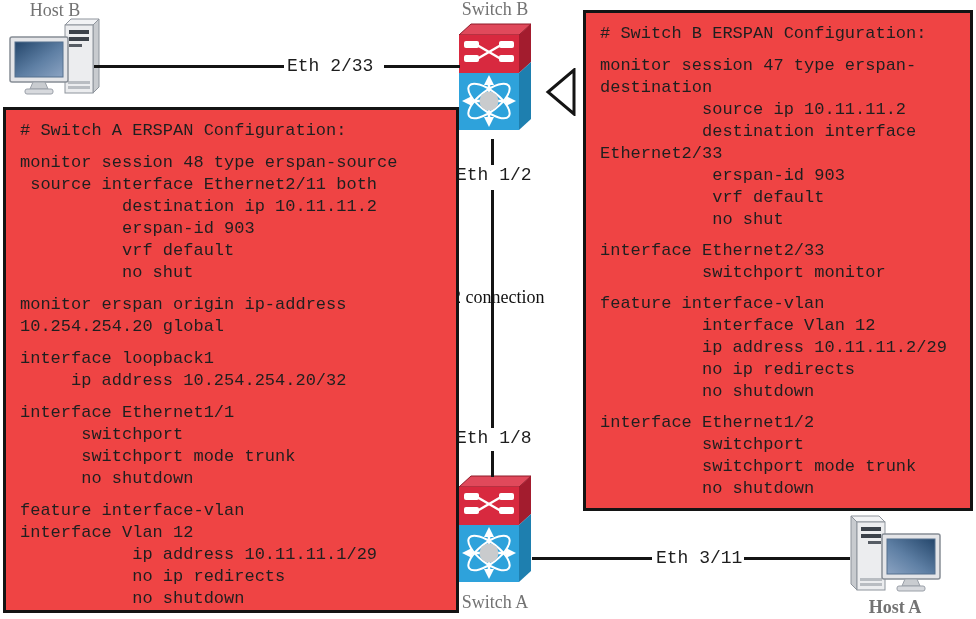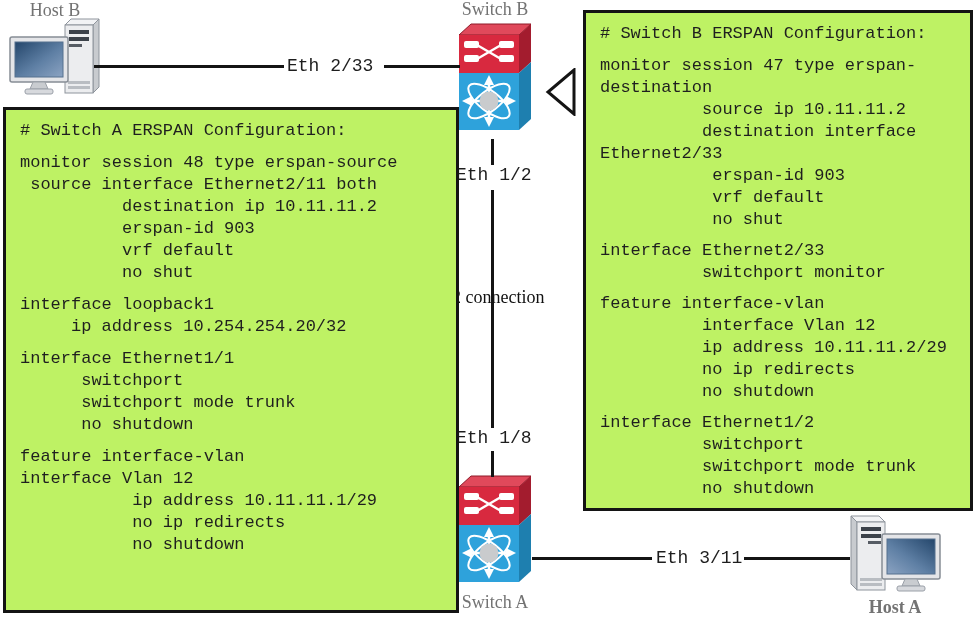--- a/index.html
+++ b/index.html
@@ -19,21 +19,21 @@
   
   .devlbl{
     position:absolute;font-size:18px;line-height:19px;color:#737373;
     text-align:center;white-space:nowrap;
   }
   .l2lbl{
     position:absolute;font-size:18px;line-height:20px;color:#111;white-space:nowrap;
   }
   
   .cfgbox{
-    position:absolute;box-sizing:border-box;background:#bef264;
+    position:absolute;box-sizing:border-box;background:#ef4444;
     border:3px solid #141414;padding:10px 14px;overflow:hidden;
   }
   .cfg-title{
     font-family:"Liberation Mono", monospace;font-size:17px;line-height:22px;
     color:#1f1f1f;white-space:pre;margin:0 0 10px 0;
   }
   .cfg-para{
     font-family:"Liberation Mono", monospace;font-size:17px;line-height:22px;
     color:#1f1f1f;white-space:pre;margin:0 0 10px 0;
   }
@@ -152,20 +152,22 @@
 
   <div class="cfgbox box-a" style="left:3px;top:107px;width:456px;height:506px;">
     <pre class="cfg-title"># Switch A ERSPAN Configuration:</pre>
     <div>
         <pre class="cfg-para">monitor session 48 type erspan-source
  source interface Ethernet2/11 both
           destination ip 10.11.11.2
           erspan-id 903
           vrf default
           no shut</pre>
+        <pre class="cfg-para">monitor erspan origin ip-address
+10.254.254.20 global</pre>
         <pre class="cfg-para">interface loopback1
      ip address 10.254.254.20/32</pre>
         <pre class="cfg-para">interface Ethernet1/1
       switchport
       switchport mode trunk
       no shutdown</pre>
         <pre class="cfg-para">feature interface-vlan
 interface Vlan 12
            ip address 10.11.11.1/29
            no ip redirects

